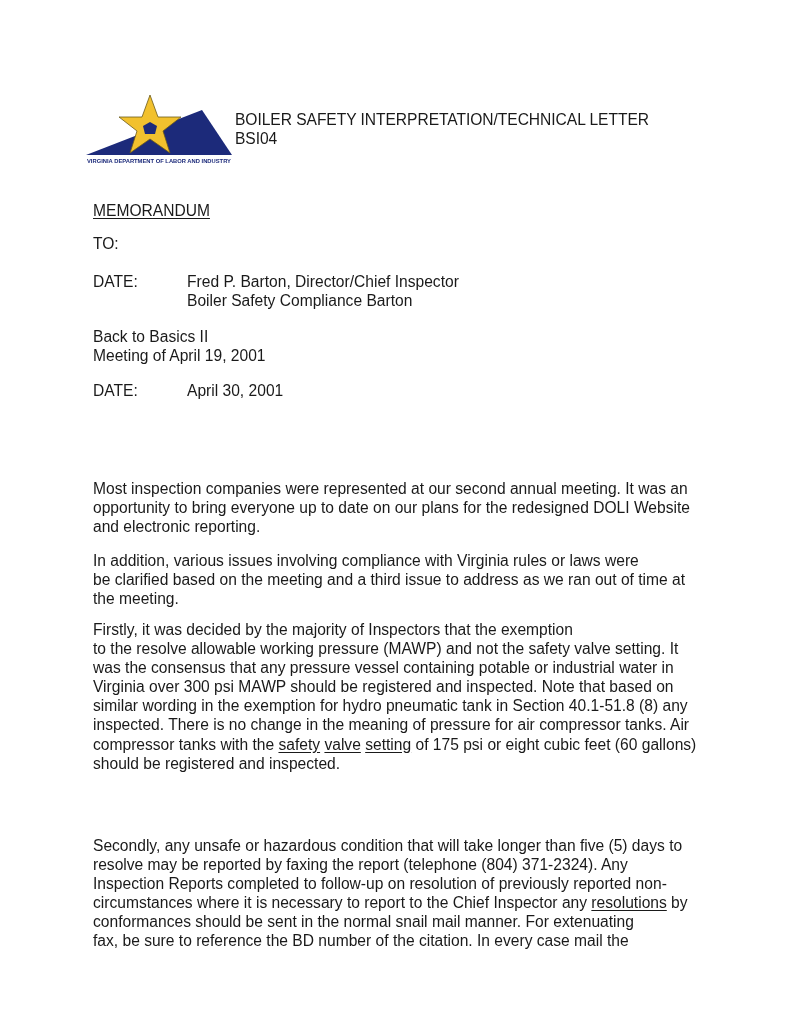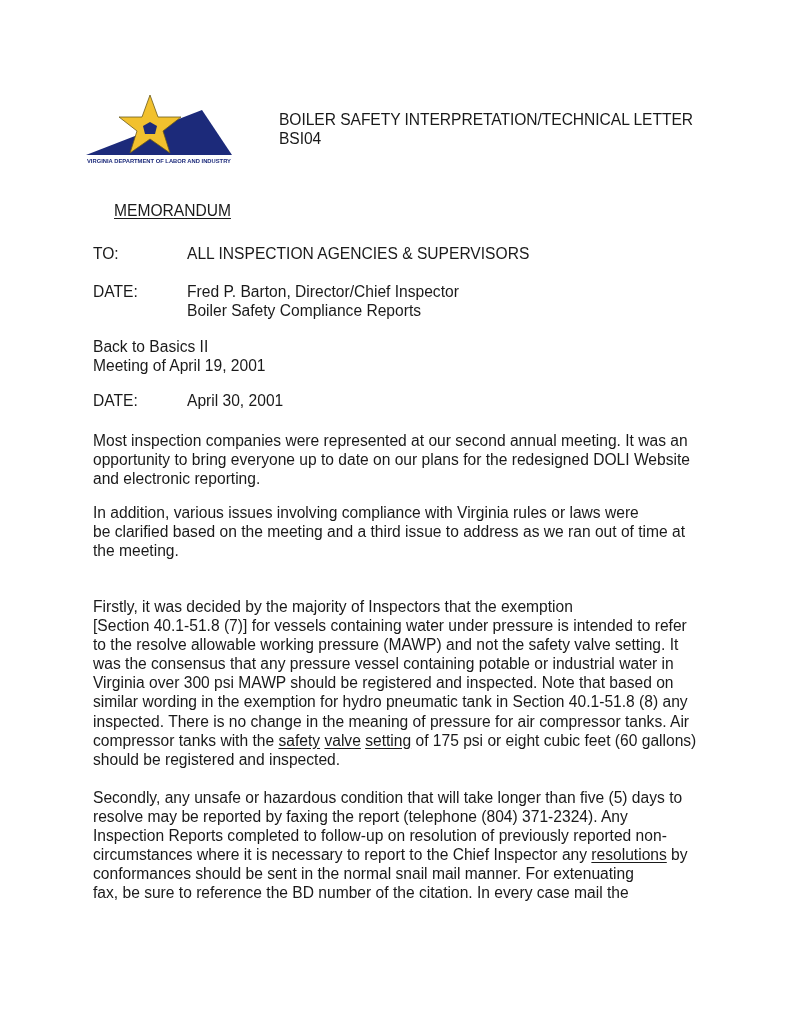--- a/index.html
+++ b/index.html
@@ -1,26 +1,26 @@
 <!DOCTYPE html>
 <html><head>
 <meta charset="utf-8">
 <style>
   html, body { margin: 0; padding: 0; background: #ffffff; }
   body { width: 791px; height: 1024px; position: relative; overflow: hidden;
          font-family: "Liberation Sans", sans-serif; color: #1a1a1a; }
   .page { position: absolute; left: 0; top: 0; width: 791px; height: 1024px; }
   .logo { position: absolute; left: 84px; top: 92px; width: 175px; height: 80px; }
-  .header-text { position: absolute; left: 235px; top: 110px; font-size: 15.6px; line-height: 19px; letter-spacing: -0.05px; margin-left: 44px; }
+  .header-text { position: absolute; left: 235px; top: 110px; font-size: 15.6px; line-height: 19px; letter-spacing: -0.05px; }
   .header-text div { white-space: nowrap; }
-  .memo-title { position: absolute; left: 93px; top: 201px; font-size: 15.6px; line-height: 19px; text-decoration: underline; text-underline-offset: 2px; margin-left: 21px; }
-  .field { position: absolute; left: 93px; font-size: 15.6px; line-height: 19px; display: flex; margin-top: 10px; }
+  .memo-title { position: absolute; left: 93px; top: 201px; font-size: 15.6px; line-height: 19px; text-decoration: underline; text-underline-offset: 2px; }
+  .field { position: absolute; left: 93px; font-size: 15.6px; line-height: 19px; display: flex; }
   .field .lbl { width: 94px; flex: none; }
   .field .val div { white-space: nowrap; }
-  .para { position: absolute; left: 93px; width: 640px; font-size: 15.6px; line-height: 19.1px; }
+  .para { position: absolute; left: 93px; width: 640px; font-size: 15.6px; line-height: 19.1px; margin-top: 48px; }
   .para .ln { white-space: nowrap; }
   .u { text-decoration: underline; text-underline-offset: 2px; }
 </style>
 </head>
 <body>
 
 <div class="page">
 
   <svg class="logo" viewBox="0 0 175 80">
     <polygon points="2,63 118,18 148,63" fill="#1c2a7a"></polygon>
@@ -32,30 +32,27 @@
 
   <div class="header-text">
     <div>BOILER SAFETY INTERPRETATION/TECHNICAL LETTER</div>
     <div>BSI04</div>
   </div>
 
   <div class="memo-title">MEMORANDUM</div>
 
   <div class="field" style="top:234px">
     <div class="lbl">TO:</div>
-    <div class="val">
-      <div>ALL INSPECTION AGENCIES &amp; SUPERVISORS</div>
-    </div>
   </div>
 
   <div class="field" style="top:272px">
     <div class="lbl">DATE:</div>
     <div class="val">
       <div>Fred P. Barton, Director/Chief Inspector</div>
-      <div>Boiler Safety Compliance Reports</div>
+      <div>Boiler Safety Compliance Barton</div>
     </div>
   </div>
 
   <div class="field" style="top:327px">
     <div class="val">
       <div>Back to Basics II</div>
       <div>Meeting of April 19, 2001</div>
     </div>
   </div>
 
@@ -71,23 +68,22 @@
     <div class="ln">opportunity to bring everyone up to date on our plans for the redesigned DOLI Website</div>
     <div class="ln">and electronic reporting.</div>
   </div>
 
   <div class="para" style="top:503px">
     <div class="ln">In addition, various issues involving compliance with Virginia rules or laws were</div>
     <div class="ln">be clarified based on the meeting and a third issue to address as we ran out of time at</div>
     <div class="ln">the meeting.</div>
   </div>
 
-  <div class="para" style="top:597px">
+  <div class="para" style="top:572px">
     <div class="ln">Firstly, it was decided by the majority of Inspectors that the exemption</div>
-    <div class="ln">[Section 40.1-51.8 (7)] for vessels containing water under pressure is intended to refer</div>
     <div class="ln">to the resolve allowable working pressure (MAWP) and not the safety valve setting.  It</div>
     <div class="ln">was the consensus that any pressure vessel containing potable or industrial water in</div>
     <div class="ln">Virginia over 300 psi MAWP should be registered and inspected.  Note that based on</div>
     <div class="ln">similar wording in the exemption for hydro pneumatic tank in Section 40.1-51.8 (8) any</div>
     <div class="ln">inspected.  There is no change in the meaning of pressure for air compressor tanks.  Air</div>
     <div class="ln"><span>compressor tanks with the </span><span class="u">safety</span> <span class="u">valve</span> <span class="u">setting</span><span> of 175 psi or eight cubic feet (60 gallons)</span></div>
     <div class="ln">should be registered and inspected.</div>
   </div>
 
   <div class="para" style="top:788px">

